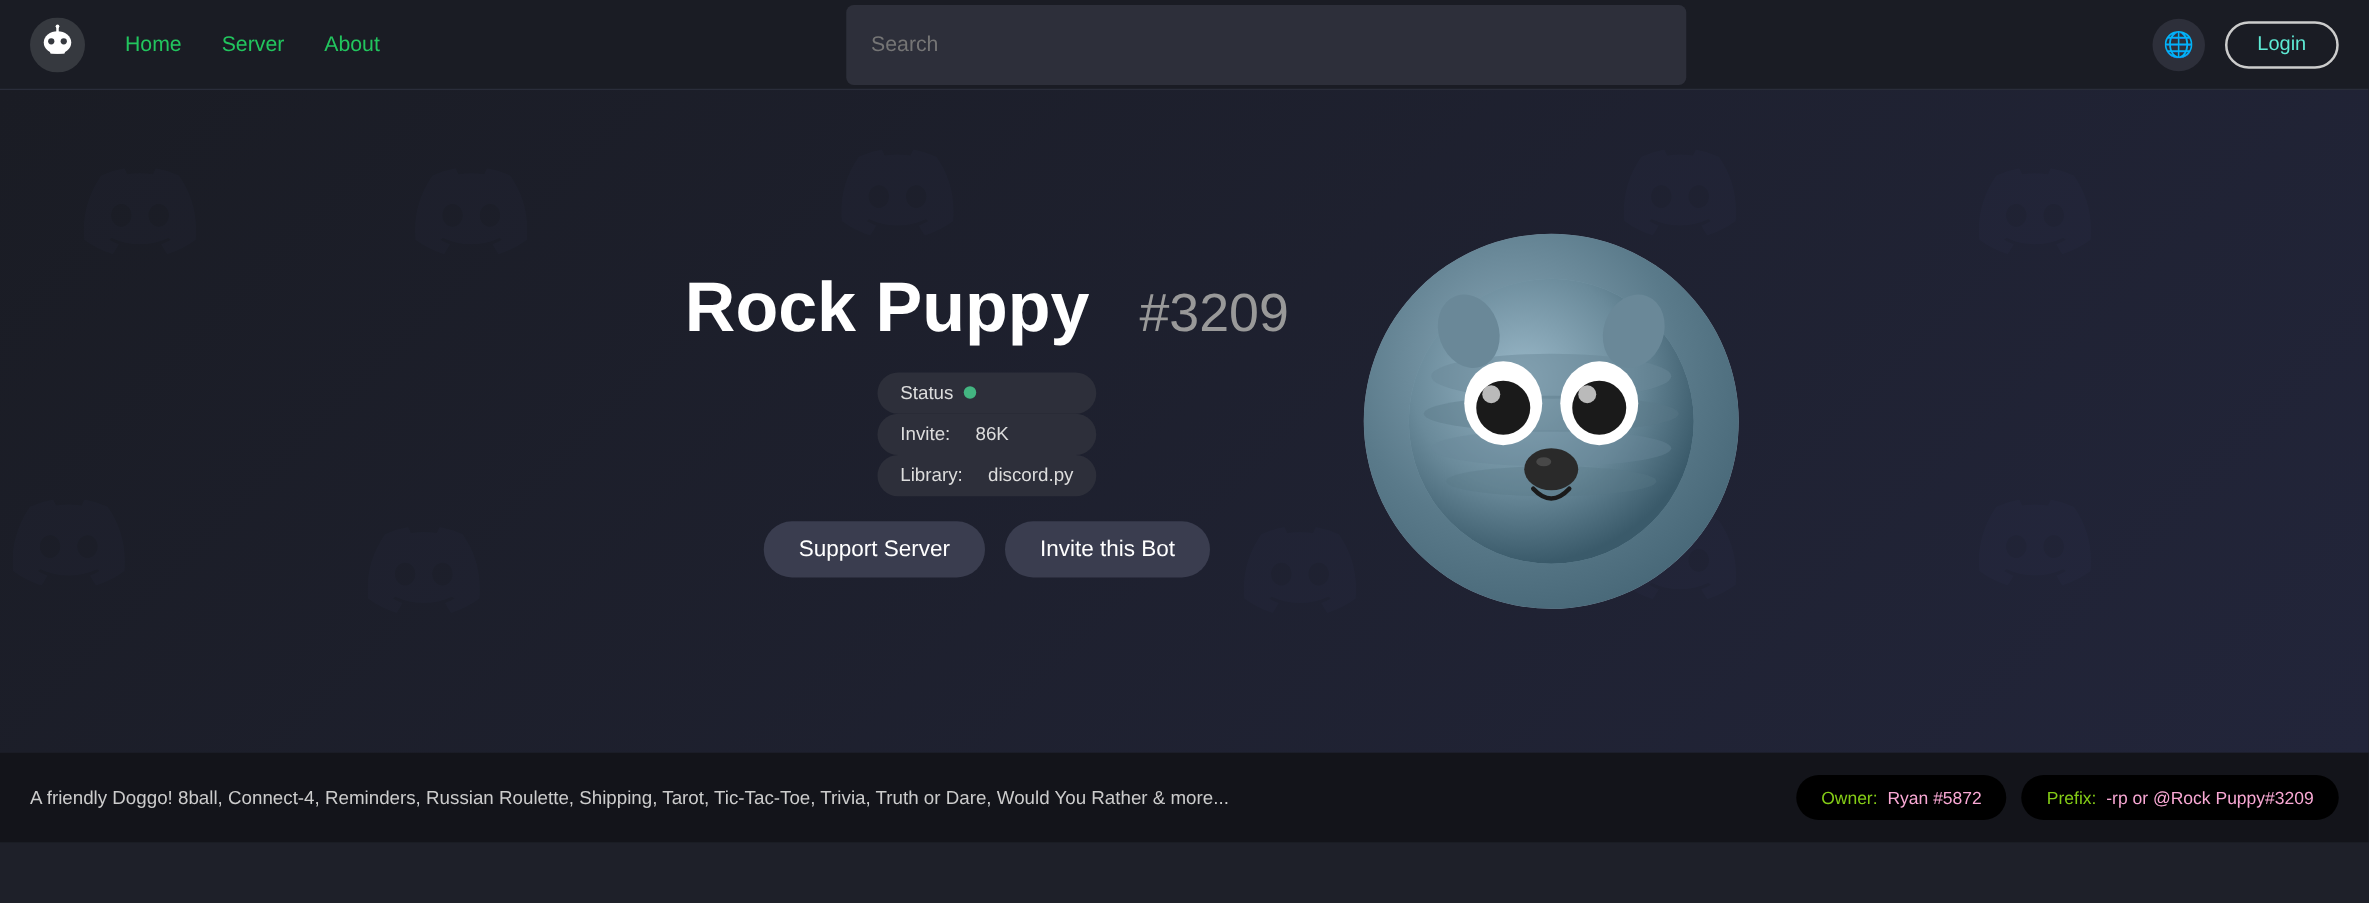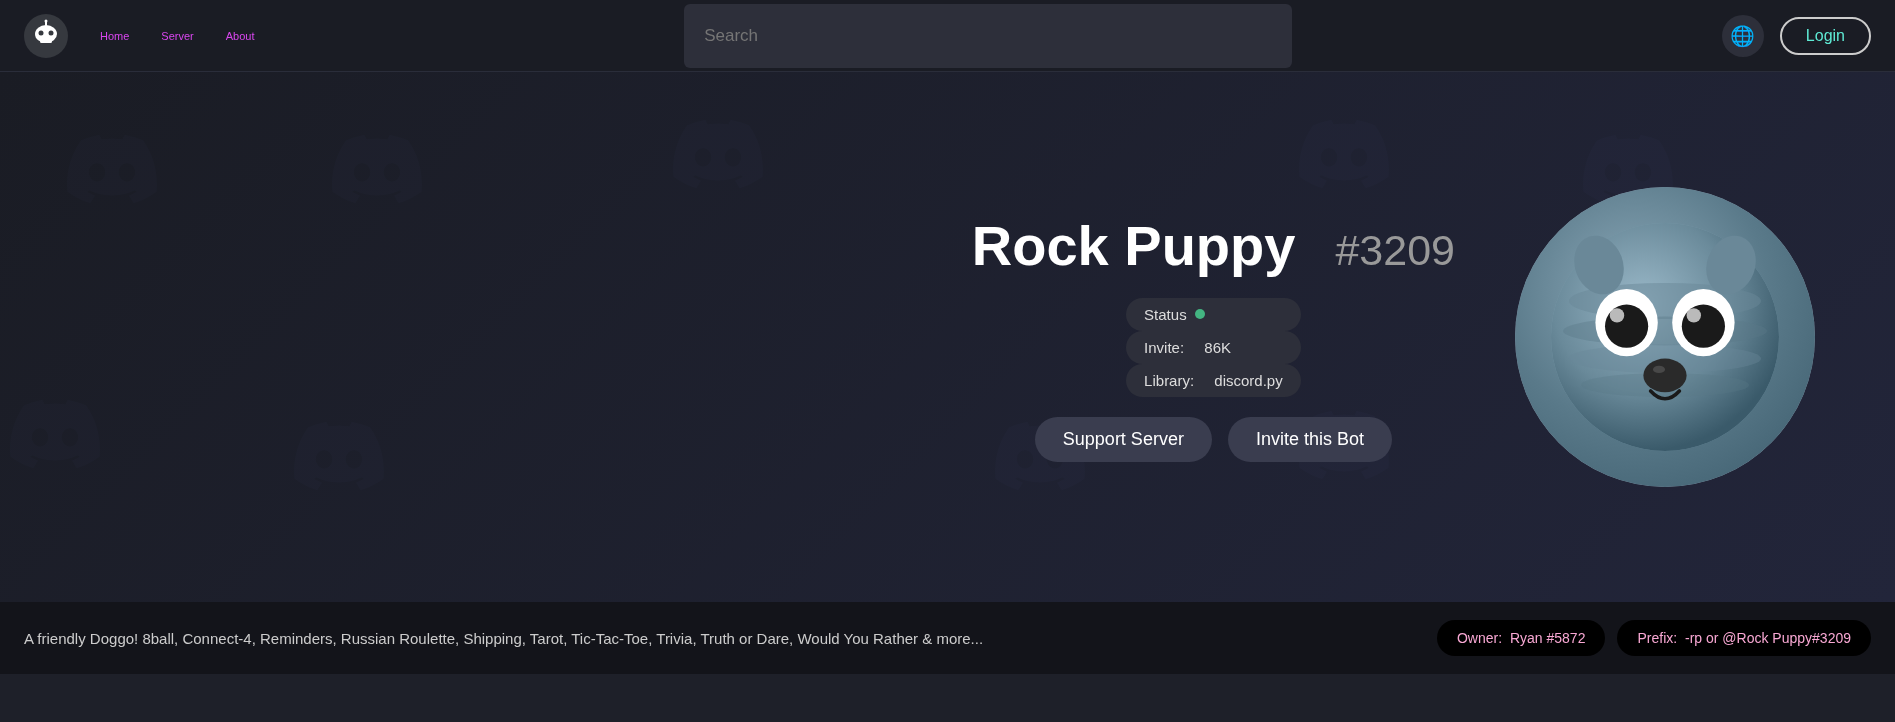--- a/index.html
+++ b/index.html
@@ -7,46 +7,46 @@
 
     
     .navbar {
       display: flex; align-items: center; background: #1a1c24; height: 72px;
       padding: 0 24px; gap: 32px; position: relative; z-index: 10;
       border-bottom: 1px solid #2a2d3a;
     }
     .navbar-logo { width: 44px; height: 44px; }
     .navbar-links { display: flex; gap: 32px; align-items: center; }
     .navbar-link {
-      color: #d946ef; font-size: 11px; text-decoration: none; cursor: pointer;
+      color: #22c55e; font-size: 17px; text-decoration: none; cursor: pointer;
       padding: 4px 0;
     }
     .navbar-search-wrap {
       flex: 1; display: flex; justify-content: center;
     }
     .navbar-search {
       background: #2d2f3a; border: none; border-radius: 6px;
       color: #aaa; font-size: 17px; padding: 22px 20px;
-      width: 608px; outline: none;
+      width: 672px; outline: none;
     }
     .navbar-right { display: flex; align-items: center; gap: 16px; margin-left: auto; }
     .translate-btn {
       width: 42px; height: 42px; border-radius: 50%; background: #2d2f3a;
       display: flex; align-items: center; justify-content: center;
       cursor: pointer; font-size: 20px; color: #ccc;
     }
     .login-btn {
       border: 2px solid #ccc; border-radius: 24px; padding: 8px 24px;
       background: transparent; color: #5eead4; font-size: 16px; cursor: pointer;
     }
 
     
     .hero {
       position: relative; min-height: 530px; display: flex; align-items: center;
-      justify-content: flex-end; overflow: hidden;
+      justify-content: center; overflow: hidden;
       background: linear-gradient(135deg, #1a1c24 0%, #22253a 100%);
       padding-left: 44px;
     }
     
     .watermarks {
       position: absolute; inset: 0; pointer-events: none; overflow: hidden;
     }
     .wm {
       position: absolute; opacity: 0.12; color: #5865f2; font-size: 90px;
       display: flex; align-items: center; justify-content: center;
@@ -94,21 +94,21 @@
     .footer-bar {
       background: #13141a; height: 72px; display: flex; align-items: center;
       padding: 0 24px; gap: 12px;
     }
     .footer-desc { color: #ccc; font-size: 15px; flex: 1; }
     .footer-badges { display: flex; gap: 12px; }
     .footer-badge {
       background: #000; border-radius: 24px; padding: 10px 20px;
       font-size: 14px; color: #fff; white-space: nowrap;
     }
-    .footer-badge span.label { color: #f9a8d4; margin-right: 4px; }
+    .footer-badge span.label { color: #84cc16; margin-right: 4px; }
     .footer-badge span.val { color: #f9a8d4; }
   </style>
 </head>
 <body>
 
 <nav class="navbar">
 
   <div class="navbar-logo">
     <svg viewBox="0 0 44 44" fill="none" xmlns="http://www.w3.org/2000/svg">
       <circle cx="22" cy="22" r="22" fill="#36393f"></circle>

